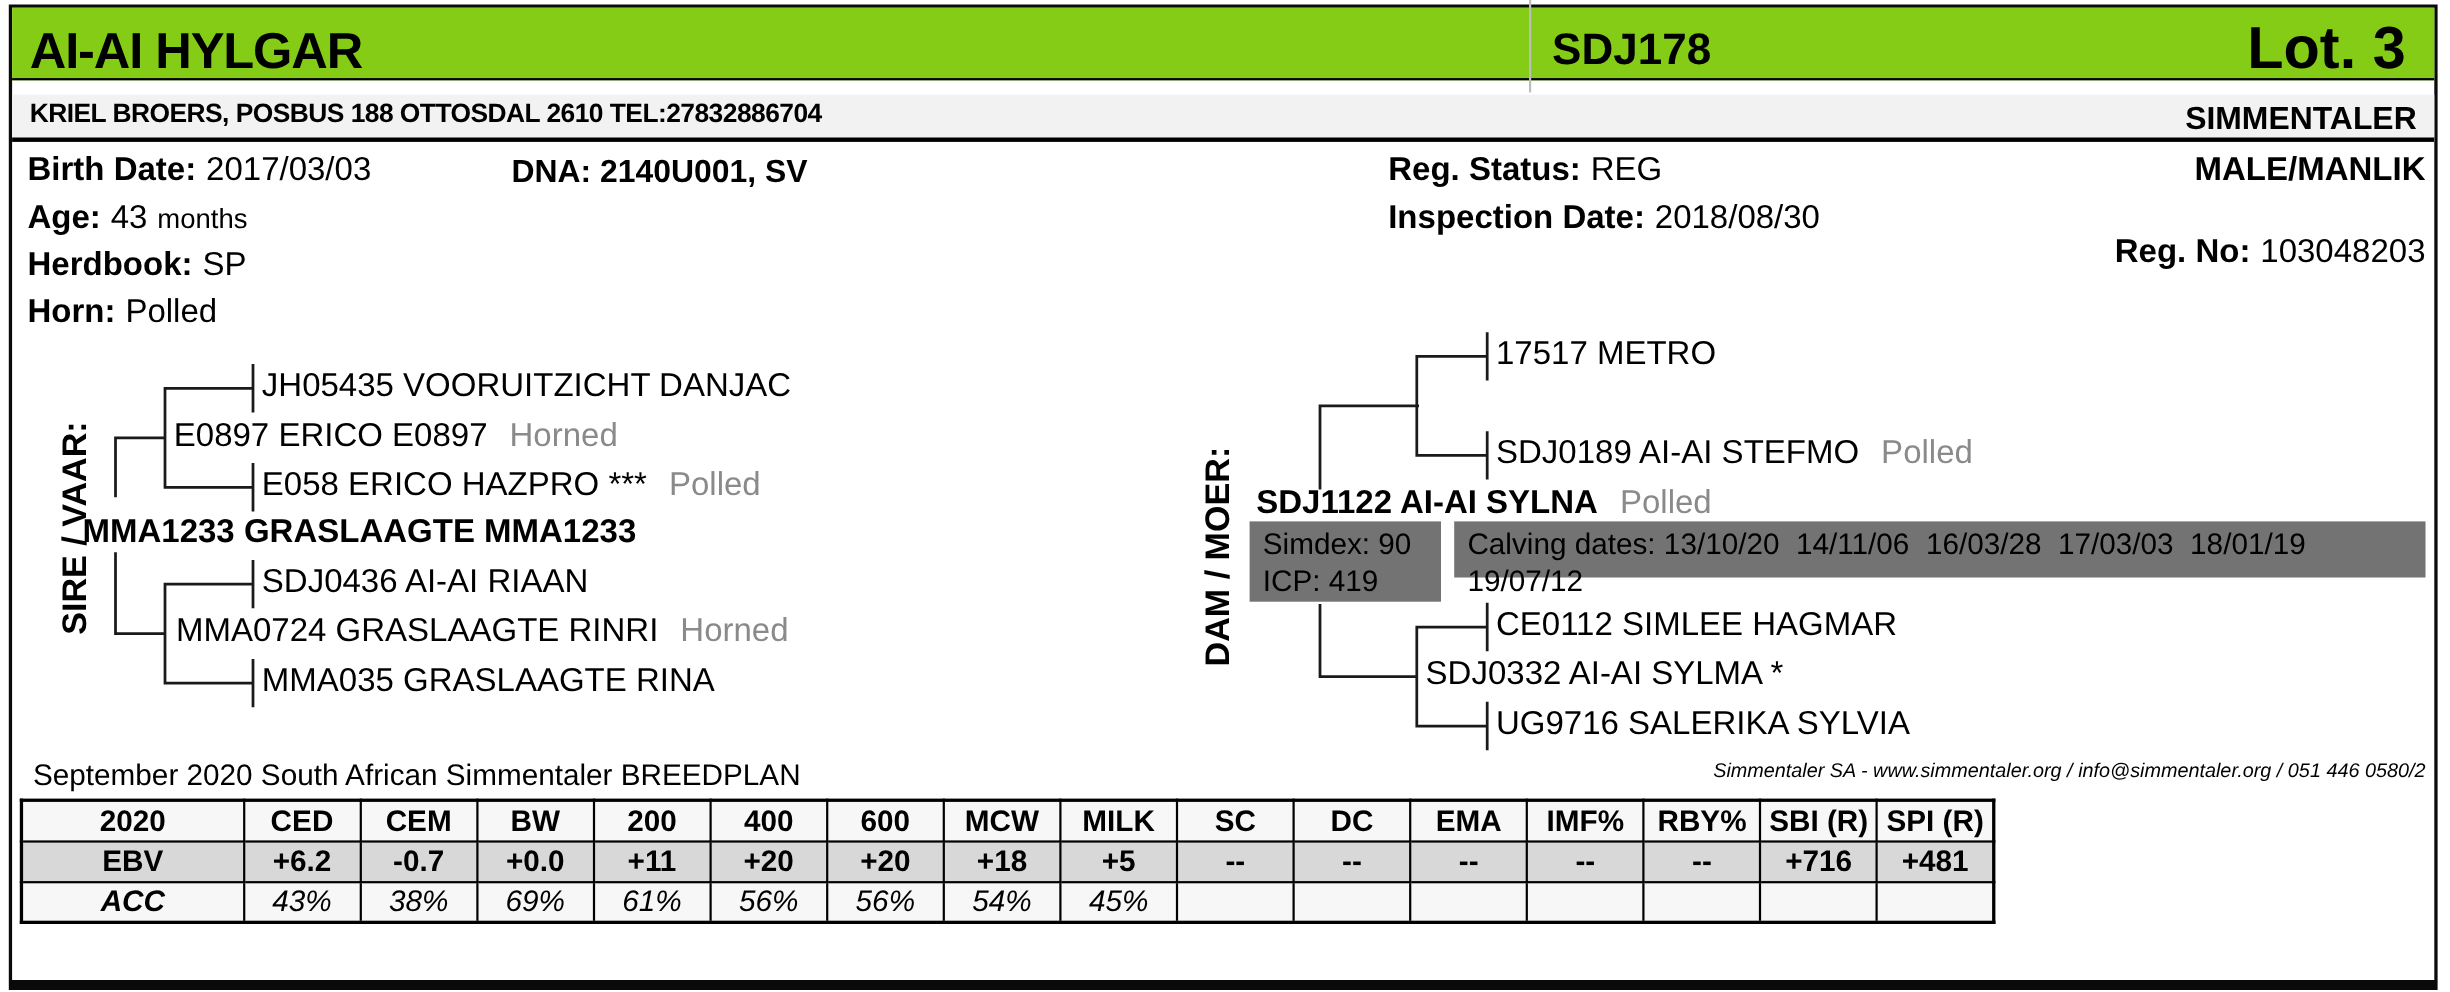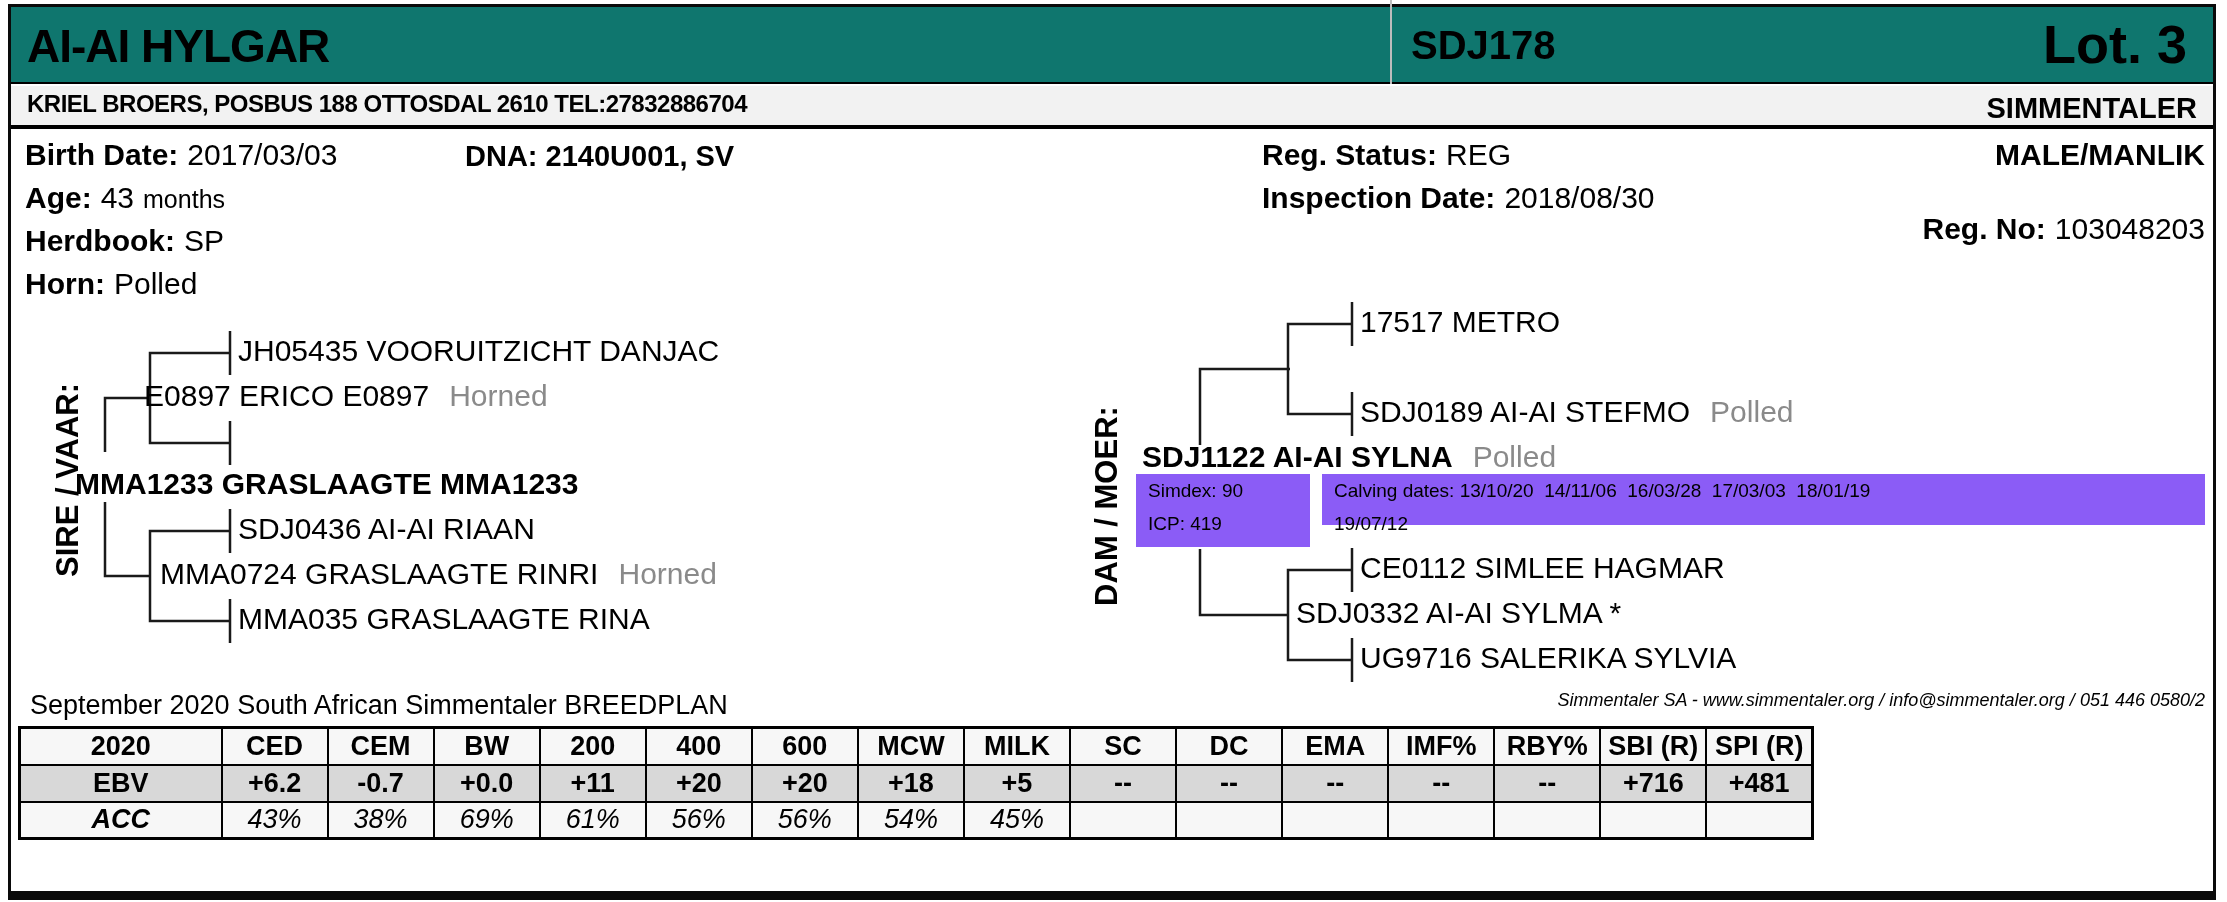--- a/index.html
+++ b/index.html
@@ -7,22 +7,22 @@
   .page {
     position:relative; width:2227px; height:902px; background:#ffffff;
     font-family:"Liberation Sans", sans-serif; color:#000; overflow:hidden;
   }
   .frame {
     position:absolute; left:8px; top:4px; width:2208px; height:896px;
     border:3px solid #0a0a0a; border-bottom:9px solid #0a0a0a;
   }
   
   .band1 {
-    position:absolute; left:11px; top:7px; width:2202px; height:77px;
-    background:#0f766e; border-bottom:2px solid #000;
+    position:absolute; left:11px; top:7px; width:2202px; height:66px;
+    background:#84cc16; border-bottom:2px solid #000;
   }
   .band1 .animal-name { position:absolute; left:16px; top:12px; font-size:46px; font-weight:bold; letter-spacing:-1px; }
   .band1 .animal-id   { position:absolute; left:1400px; top:16px; font-size:40px; font-weight:bold; }
   .band1 .lot         { position:absolute; right:26px; top:6px; font-size:54px; font-weight:bold; }
   .band1 .divider     { position:absolute; left:1379px; top:-7px; width:2px; height:84px; background:#bdbdbd; }
   .band2 {
     position:absolute; left:11px; top:86px; width:2202px; height:43px;
     background:#f2f2f2; border-bottom:4px solid #000;
   }
   .band2 .breeder { position:absolute; left:16px; top:4px; font-size:24px; font-weight:bold; letter-spacing:-0.5px; }
@@ -39,21 +39,21 @@
     font-size:31px; font-weight:bold; transform:rotate(-90deg); white-space:nowrap;
   }
   .ped-row { position:absolute; font-size:30px; white-space:nowrap; }
   .ped-row .pname { color:#000; }
   .ped-row.root .pname { font-weight:bold; }
   .ped-row .qual { color:#8a8a8a; margin-left:20px; }
   .ped-row .qual:empty { display:none; }
   svg.connectors { position:absolute; left:0; top:0; width:2227px; height:902px; }
   svg.connectors path { stroke:#1a1a1a; stroke-width:2.5; fill:none; }
   
-  .stat-box { position:absolute; background:#8b5cf6; font-size:19px; }
+  .stat-box { position:absolute; background:#737373; font-size:27px; }
   .stat-box .srow { position:absolute; left:12px; white-space:pre; }
   
   .foot-left  { position:absolute; left:30px;  top:690px; font-size:27px; }
   .foot-right { position:absolute; right:22px; top:690px; font-size:18px; font-style:italic; }
   
   table.ebv {
     position:absolute; left:18px; top:726px; width:1796px;
     border-collapse:collapse; table-layout:fixed; border:3px solid #000;
     font-size:27px; text-align:center;
   }
@@ -119,22 +119,25 @@
     <path d="M1352 302 V346 M1352 392 V436"></path>
     <path d="M1200 549 V615 H1288"></path>
     <path d="M1352 570 H1288 V660 H1352"></path>
     <path d="M1352 548 V592 M1352 638 V682"></path>
   </svg>
 
   <div class="ped-label" style="left:-62px; top:462px;">SIRE / VAAR:</div>
   <div class="ped-row" style="left:238px; top:334px;">
     <span class="pname">JH05435 VOORUITZICHT DANJAC</span>
   </div>
-  <div class="ped-row" style="left:144px; top:379px;">
+  <div class="ped-row" style="left:158px; top:379px;">
     <span class="pname">E0897 ERICO E0897</span><span class="qual">Horned</span>
+  </div>
+  <div class="ped-row" style="left:238px; top:424px;">
+    <span class="pname">E058 ERICO HAZPRO ***</span><span class="qual">Polled</span>
   </div>
   <div class="ped-row root" style="left:75px; top:467px;">
     <span class="pname">MMA1233 GRASLAAGTE MMA1233</span>
   </div>
   <div class="ped-row" style="left:238px; top:512px;">
     <span class="pname">SDJ0436 AI-AI RIAAN</span>
   </div>
   <div class="ped-row" style="left:160px; top:557px;">
     <span class="pname">MMA0724 GRASLAAGTE RINRI</span><span class="qual">Horned</span>
   </div>

